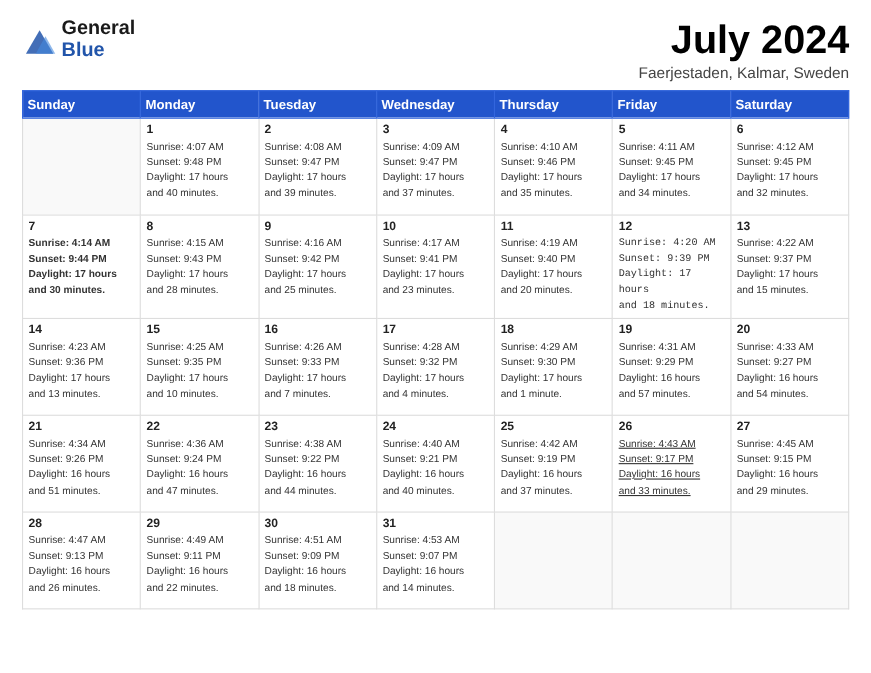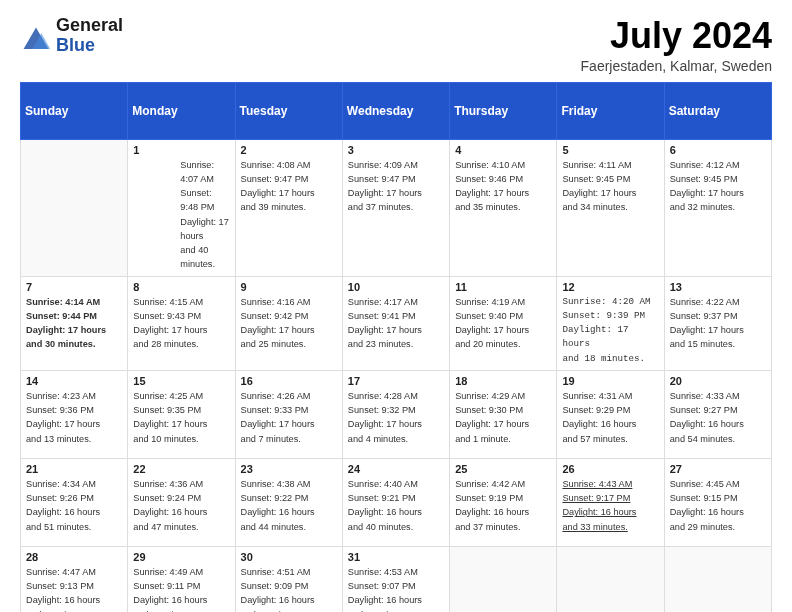--- a/index.html
+++ b/index.html
@@ -60,21 +60,21 @@
       border: 1px solid #ccc;
       border-collapse: collapse;
       width: 100%;
       table-layout: fixed;
     }
     .calendar th {
       background: #2255cc;
       color: #fff;
       font-size: 12px;
       font-weight: bold;
-      padding: 21px 4px;
+      padding: 5px 4px;
       text-align: left;
       border: 1px solid #3366dd;
     }
     .calendar td {
       border: 1px solid #ddd;
       vertical-align: top;
       padding: 4px 5px;
       font-size: 9.5px;
       color: #222;
       background: #fff;
@@ -126,21 +126,21 @@
         <th>Thursday</th>
         <th>Friday</th>
         <th>Saturday</th>
       </tr>
     </thead>
     <tbody id="calendar-body">
     <tr>
           <td class="empty"></td>
           <td>
             <span class="day-number">1</span>
-            <div class="day-info" style="white-space: pre-line; margin-left: 47px;">Sunrise: 4:07 AM
+            <div class="day-info" style="white-space: pre-line;">Sunrise: 4:07 AM
 Sunset: 9:48 PM
 Daylight: 17 hours
 and 40 minutes.</div>
           </td>
           <td>
             <span class="day-number">2</span>
             <div class="day-info" style="white-space: pre-line;">Sunrise: 4:08 AM
 Sunset: 9:47 PM
 Daylight: 17 hours
 and 39 minutes.</div>

